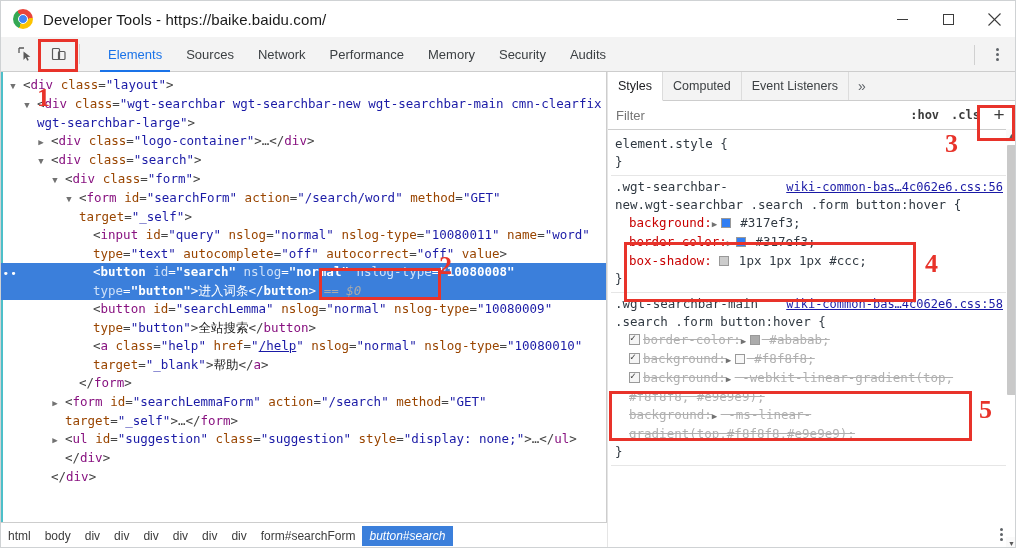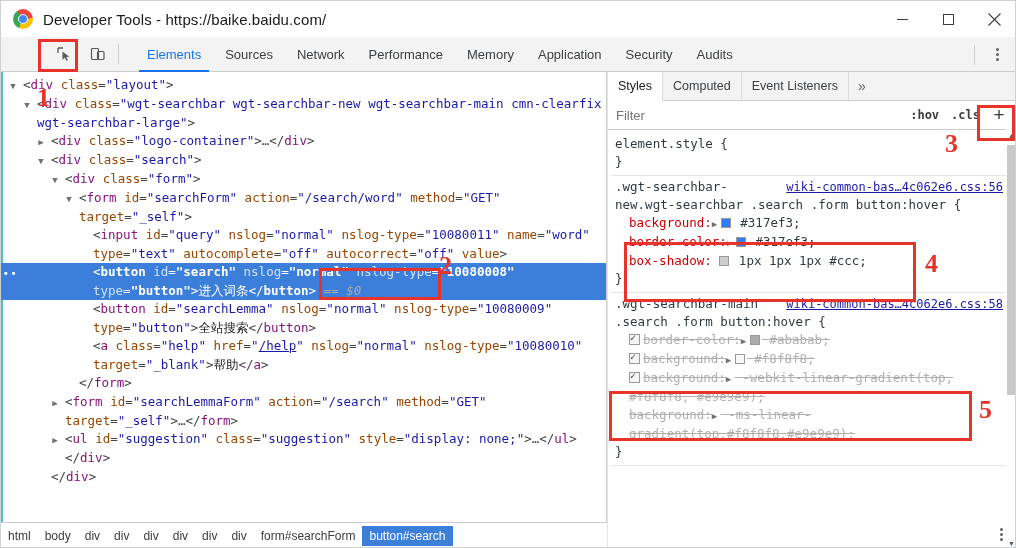--- a/index.html
+++ b/index.html
@@ -48,21 +48,20 @@
   }
   .wc svg { display:block; }
 
   
   .toolbar {
     position:absolute; left:0; top:36px; width:1016px; height:35px;
     background:#f3f3f3;
     border-bottom:1px solid #cdcdcd;
     display:flex; align-items:center;
     box-sizing:border-box;
-    padding-left:39px;
   }
   .tb-icon {
     width:28px; height:28px; margin-left:6px;
     display:flex; align-items:center; justify-content:center;
     color:#5a5a5a;
   }
   .tb-icon.first { margin-left:10px; }
   .tb-sep {
     width:1px; height:20px; background:#d0d0d0; margin:0 6px;
   }
@@ -144,21 +143,21 @@
   
   .breadcrumb {
     position:absolute; left:0; top:521px; width:606px; height:26px;
     background:#ffffff; border-top:1px solid #cdcdcd;
     display:flex; align-items:center; box-sizing:border-box;
   }
   .crumb {
     font-size:12px; color:#3c3c3c; padding:3px 7px; white-space:nowrap;
     font-family:"Liberation Sans", sans-serif;
   }
-  .crumb.active { background:#3b7fdb; color:#ffffff; }
+  .crumb.active { background:#3b7fdb; color:#ffffff;font-style:italic; }
 
   
   .styles-pane {
     position:absolute; left:607px; top:71px; width:409px; height:477px;
     background:#ffffff; box-sizing:border-box; overflow:hidden;
   }
   .st-tabs {
     height:28px; display:flex; align-items:stretch; border-bottom:1px solid #cdcdcd;
     background:#f3f3f3;
   }
@@ -282,21 +281,20 @@
         <rect x="7.5" y="5.5" width="6.5" height="8" fill="none" stroke="#5a5a5a" stroke-width="1.2" rx="1"></rect>
       </svg>
     </div>
     <div class="tb-sep"></div>
     <div class="tabs">
       <div class="tab active">Elements</div>
       <div class="tab">Sources</div>
       <div class="tab">Network</div>
       <div class="tab">Performance</div>
       <div class="tab">Memory</div>
-      <div class="tab">Application</div>
       <div class="tab">Security</div>
       <div class="tab">Audits</div>
     </div>
     <div class="tb-right">
       <div class="tb-vsep"></div>
       <div class="kebab">
           <i></i>
           <i></i>
           <i></i>
         </div>

